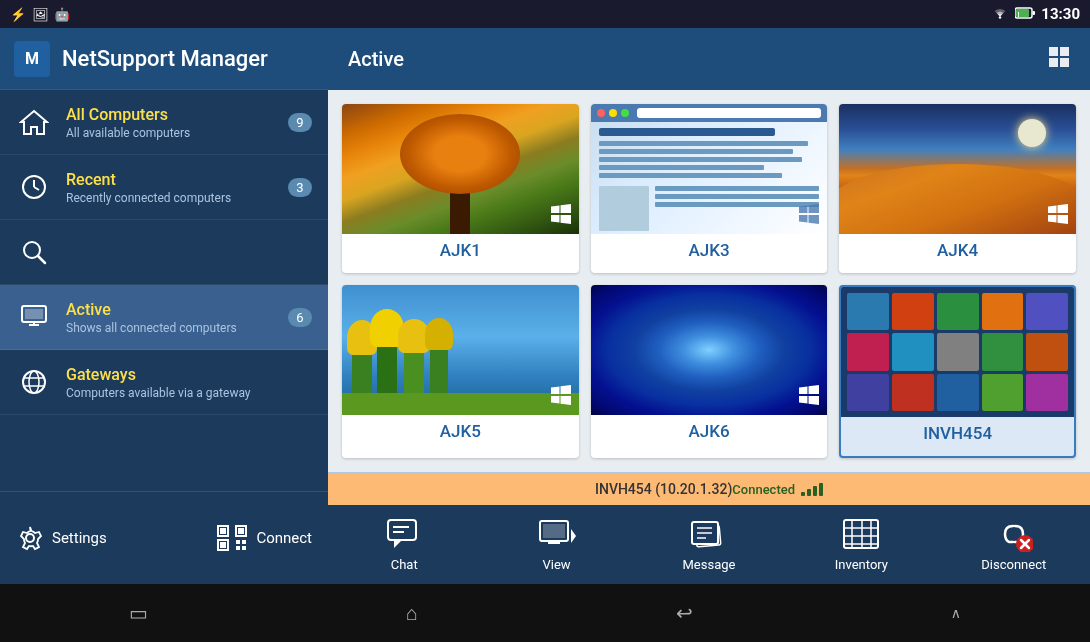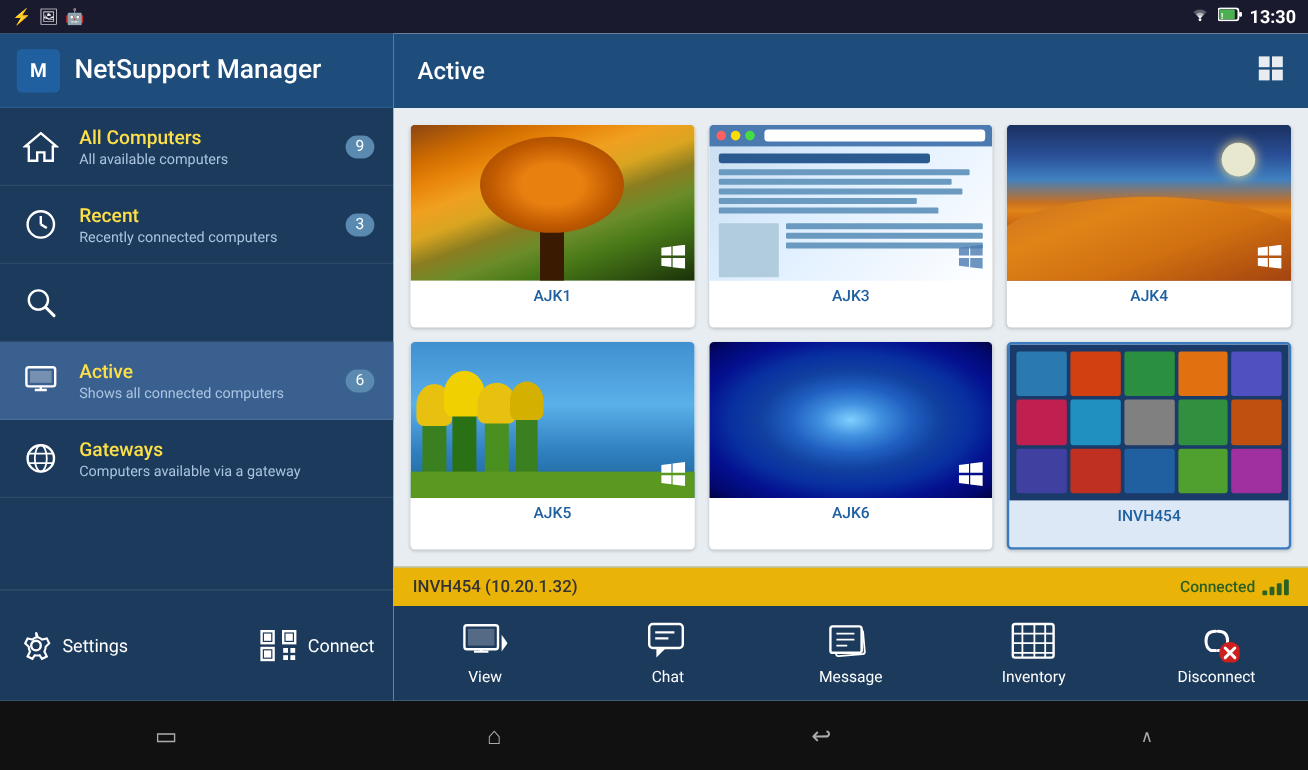--- a/index.html
+++ b/index.html
@@ -195,35 +195,35 @@
     }
 
     .computer-card.selected {
       border: 2px solid #3a7abf;
       background: #dce8f5;
     }
 
     .computer-name {
       text-align: center;
       padding: 6px 4px;
-      font-size: 13px;
+      font-size: 17px;
       color: #2060a0;
       font-weight: 500;
     }
     .computer-card.selected .computer-name {
       color: #2060a0;
     }
 
     
     .status-strip {
-      background: #eab308;
+      background: #fdba74;
       padding: 8px 16px;
       display: flex;
       align-items: center;
-      justify-content: space-between;
+      justify-content: center;
       border-top: 1px solid #b0c8e0;
     }
 
     .status-computer-name {
       color: #333;
       font-size: 14px;
       font-weight: 500;
     }
 
     .status-connected {
@@ -612,42 +612,42 @@
           <div class="signal-bar" style="height:10px;"></div>
           <div class="signal-bar" style="height:13px;"></div>
         </div>
       </div>
     </div>
 
     <div class="action-toolbar">
 
       <div class="action-btn">
         <div class="action-icon">
+          <svg width="36" height="34" viewBox="0 0 36 34">
+            <rect x="2" y="2" width="28" height="20" rx="3" fill="none" stroke="#fff" stroke-width="2"></rect>
+            <line x1="7" y1="9" x2="23" y2="9" stroke="#fff" stroke-width="2"></line>
+            <line x1="7" y1="14" x2="18" y2="14" stroke="#fff" stroke-width="2"></line>
+            <polygon points="8,22 8,30 16,22" fill="#fff"></polygon>
+          </svg>
+        </div>
+        <span class="action-label">Chat</span>
+      </div>
+
+      <div class="action-btn">
+        <div class="action-icon">
           <svg width="38" height="32" viewBox="0 0 38 32">
             <rect x="2" y="2" width="28" height="20" rx="2" fill="none" stroke="#fff" stroke-width="2"></rect>
             <rect x="5" y="5" width="22" height="14" fill="rgba(255,255,255,0.25)"></rect>
             <line x1="10" y1="24" x2="22" y2="24" stroke="#fff" stroke-width="2"></line>
             <line x1="16" y1="22" x2="16" y2="24" stroke="#fff" stroke-width="2"></line>
 
             <polygon points="33,10 33,24 38,17" fill="#fff"></polygon>
           </svg>
         </div>
         <span class="action-label">View</span>
-      </div>
-
-      <div class="action-btn">
-        <div class="action-icon">
-          <svg width="36" height="34" viewBox="0 0 36 34">
-            <rect x="2" y="2" width="28" height="20" rx="3" fill="none" stroke="#fff" stroke-width="2"></rect>
-            <line x1="7" y1="9" x2="23" y2="9" stroke="#fff" stroke-width="2"></line>
-            <line x1="7" y1="14" x2="18" y2="14" stroke="#fff" stroke-width="2"></line>
-            <polygon points="8,22 8,30 16,22" fill="#fff"></polygon>
-          </svg>
-        </div>
-        <span class="action-label">Chat</span>
       </div>
 
       <div class="action-btn">
         <div class="action-icon">
           <svg width="38" height="34" viewBox="0 0 38 34">
 
             <rect x="6" y="8" width="24" height="20" rx="2" fill="none" stroke="#fff" stroke-width="1.5" transform="rotate(-5,18,18)"></rect>
             <rect x="4" y="6" width="24" height="20" rx="2" fill="none" stroke="#fff" stroke-width="1.5" transform="rotate(-2,16,16)"></rect>
             <rect x="2" y="4" width="26" height="22" rx="2" fill="#1c3a5c" stroke="#fff" stroke-width="2"></rect>
             <line x1="7" y1="10" x2="22" y2="10" stroke="#fff" stroke-width="1.5"></line>

